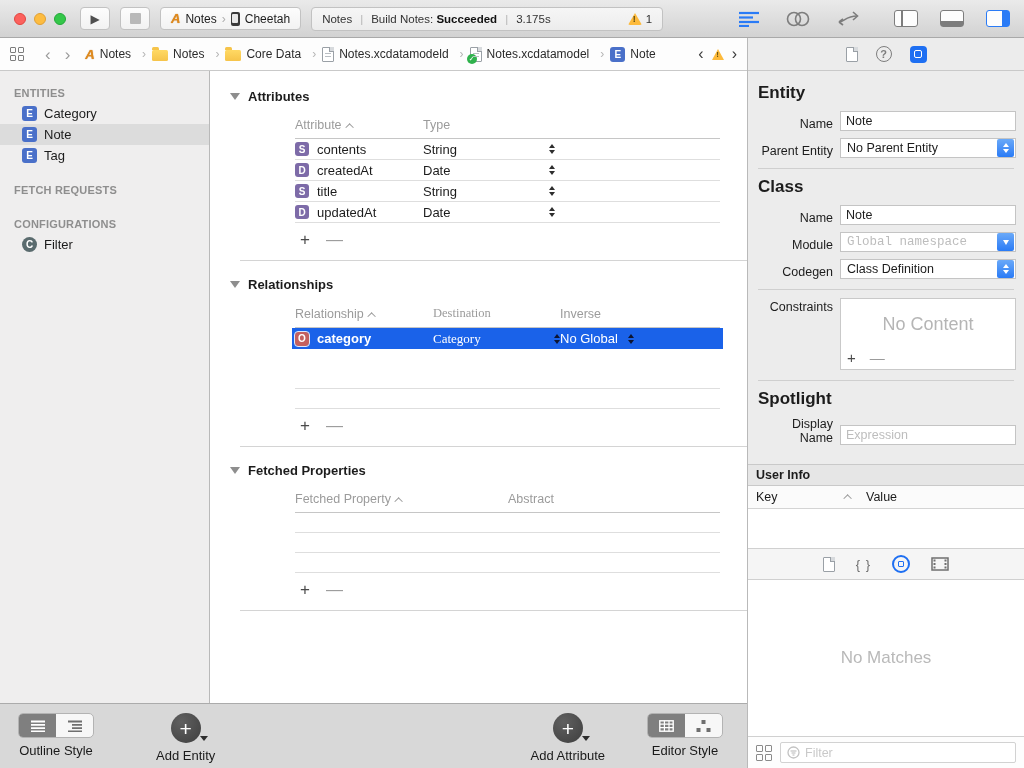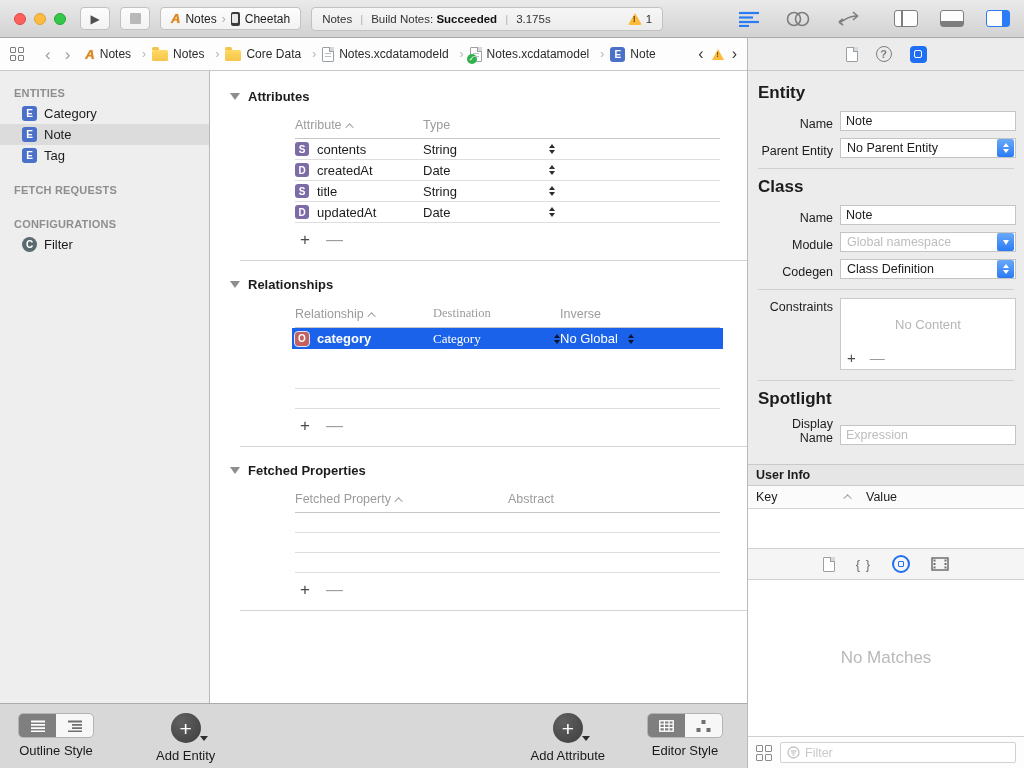--- a/index.html
+++ b/index.html
@@ -122,30 +122,30 @@
   .insp-sec-title{ font-weight:bold; margin:4px 0 8px 2px; font-size:17px; }
   .form-row{ display:flex; align-items:flex-end; margin-bottom:7px; }
   .form-label{ width:84px; text-align:right; padding-right:7px; color:#1c1c1c; flex:0 0 auto; }
   .text-field{ flex:1; height:20px; border:1px solid #c4c4c4; background:#fff; font-size:12.5px; padding:0 5px; font-family:inherit; color:#1c1c1c; border-radius:0; }
   .text-field::placeholder{ color:#bdbdbd; }
   .check-row{ padding-left:84px; }
   .checkbox{ width:14px; height:14px; border:1px solid #c0c0c0; background:#fff; border-radius:3px; margin-right:6px; flex:0 0 auto; }
   .check-label{ font-size:12.5px; }
   .popup{ flex:1; height:20px; background:#fff; border:1px solid #c4c4c4; display:flex; align-items:center; padding-left:6px; position:relative; }
   .popup .val{ flex:1; font-size:12.5px; }
-  .popup .val.ghost{ color:#bdbdbd; }
+  .popup .val.ghost{ color:#bdbdbd;font-family:Liberation Mono, monospace; }
   .pop-step{ width:17px; height:18px; background:linear-gradient(#6aa9f8,#2a7bf6); border-radius:2px; display:flex; flex-direction:column; align-items:center; justify-content:center; gap:2px; margin-right:1px; }
   .pop-step i{ width:0; height:0; border-left:3.5px solid transparent; border-right:3.5px solid transparent; display:block; }
   .pop-step .up{ border-bottom:4px solid #fff; } .pop-step .dn{ border-top:4px solid #fff; }
   .combo-btn{ width:17px; height:18px; background:linear-gradient(#6aa9f8,#2a7bf6); border-radius:2px; display:flex; align-items:center; justify-content:center; margin-right:1px; }
   .combo-btn i{ width:0; height:0; border-left:3.5px solid transparent; border-right:3.5px solid transparent; border-top:5px solid #fff; display:block; }
   .insp-div{ height:1px; background:#cfcfcf; margin:10px 2px 8px 2px; }
   .constraints-row{ display:flex; margin-bottom:8px; }
   .constraints-box{ flex:1; background:#fff; border:1px solid #c9c9c9; height:72px; display:flex; flex-direction:column; }
-  .cbox-empty{ flex:1; display:flex; align-items:center; justify-content:center; color:#b5b5b5; font-size:13px; }
+  .cbox-empty{ flex:1; display:flex; align-items:center; justify-content:center; color:#b5b5b5; font-size:18px; }
   .cbox-pm{ display:flex; gap:14px; padding:0 0 3px 6px; font-size:15px; color:#4a4a4a; }
   .cbox-pm .minus{ color:#9b9b9b; }
   .userinfo-header{ background:#e6e6e6; border-top:1px solid #c9c9c9; border-bottom:1px solid #c9c9c9; font-weight:bold; font-size:12.5px; padding:3px 8px; margin-top:12px; }
   .kv-header{ background:#fbfbfb; border-bottom:1px solid #d4d4d4; display:flex; align-items:center; padding:4px 8px; font-size:12.5px; color:#1c1c1c; }
   .kv-header .k{ width:90px; } .kv-header .caret{ margin:0 14px 0 0; }
   .kv-empty{ background:#fff; height:40px; border-bottom:1px solid #d0d0d0; }
   .library-bar{ background:#f5f5f5; border-bottom:1px solid #d0d0d0; height:31px; display:flex; align-items:center; justify-content:center; gap:21px; }
   .lib-sel{ width:18px; height:18px; border:2px solid #1e6ff2; border-radius:50%; display:flex; align-items:center; justify-content:center; }
   .lib-sel i{ width:6px; height:6px; border:1.5px solid #1e6ff2; border-radius:1px; display:block; }
   .braces{ color:#6f6f6f; font-size:13px; letter-spacing:1px; }

